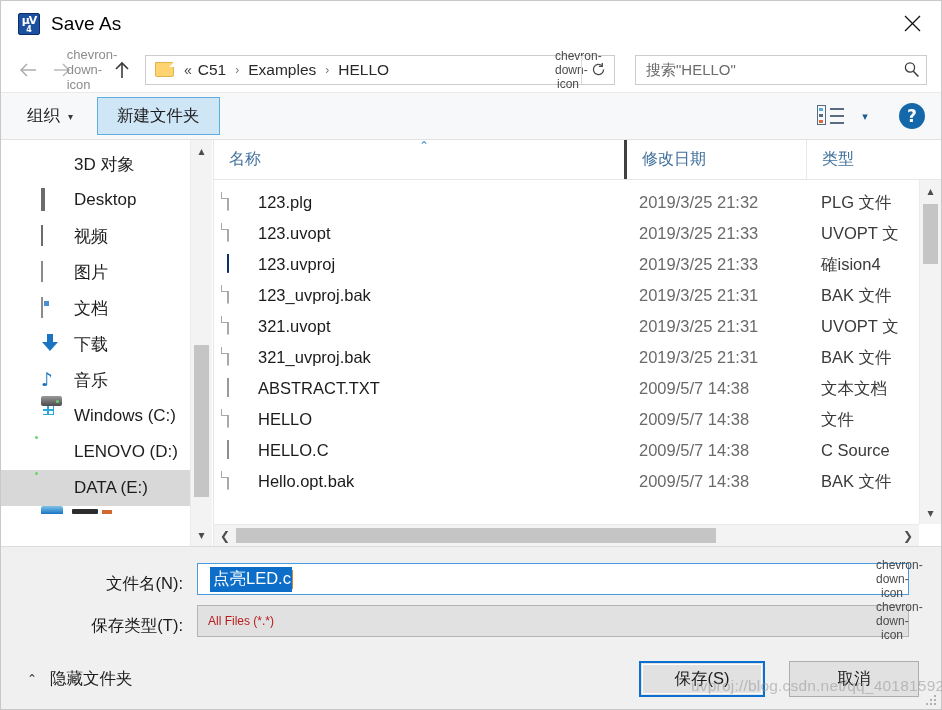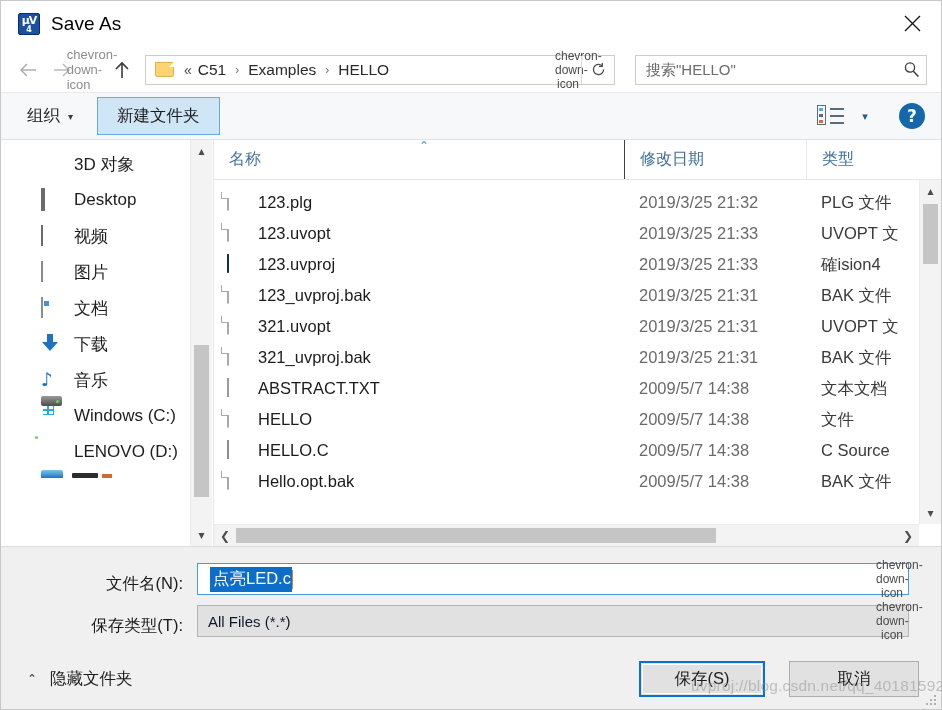--- a/index.html
+++ b/index.html
@@ -369,21 +369,21 @@
   }
   .ch {
     font-size: 16px; color: #41709c;
     padding-left: 15px;
     align-self: stretch;
     display: flex; align-items: center;
     white-space: nowrap;
     overflow: hidden;
   }
   .ch.name { width: 410px; flex: 0 0 410px; }
-  .ch.date { width: 182px; flex: 0 0 182px; border-left: 1px solid #404040; }
+  .ch.date { width: 182px; flex: 0 0 182px; border-left: 3px solid #404040; }
   .ch.type { flex: 1 1 auto; border-left: 1px solid #e9e9e9; text-align: center; }
 
   .rows-wrap { flex: 1 1 auto; display: flex; min-height: 0; }
   .rows {
     flex: 1 1 auto; min-width: 0;
     overflow: hidden;
     padding-top: 7px;
   }
   .row {
     height: 31px;
@@ -518,21 +518,21 @@
     margin-left:auto; flex: 0 0 32px;
   }
   .ftype-box {
     flex: 1 1 auto; height: 32px;
     border: 1px solid #b4b4b4;
     background: #e1e1e1;
     display: flex; align-items: center;
     min-width: 0;
   }
   .ftype-val {
-    font-size: 15px; color: #0f172a;
+    font-size: 12px; color: #b91c1c;
     padding-left: 10px; white-space: nowrap;
   }
   .ftype-caret {
     width: 32px; text-align:center; color:#4b4b4b; font-size:12px;
     margin-left:auto; flex: 0 0 32px;
   }
 
   .btnrow {
     display: flex; align-items: center;
     padding: 18px 22px 0 26px;
@@ -722,20 +722,24 @@
             <span class="ico-drive-win"><span class="flag"></span><span class="bay"></span></span>
           </span>
           <span class="nav-label">Windows (C:)</span>
         </div>
 
         <div class="nav-item">
           <span class="nav-ico"><span class="ico-drive"></span></span>
           <span class="nav-label">LENOVO (D:)</span>
         </div>
 
+        <div class="nav-item selected">
+          <span class="nav-ico"><span class="ico-drive"></span></span>
+          <span class="nav-label">DATA (E:)</span>
+        </div>
 
         <div class="nav-partial">
           <span class="ico-partial"></span>
           <span class="p2"></span>
           <span class="p3"></span>
         </div>
       </div>
 
       <div class="nav-sb">
         <div class="arr">

